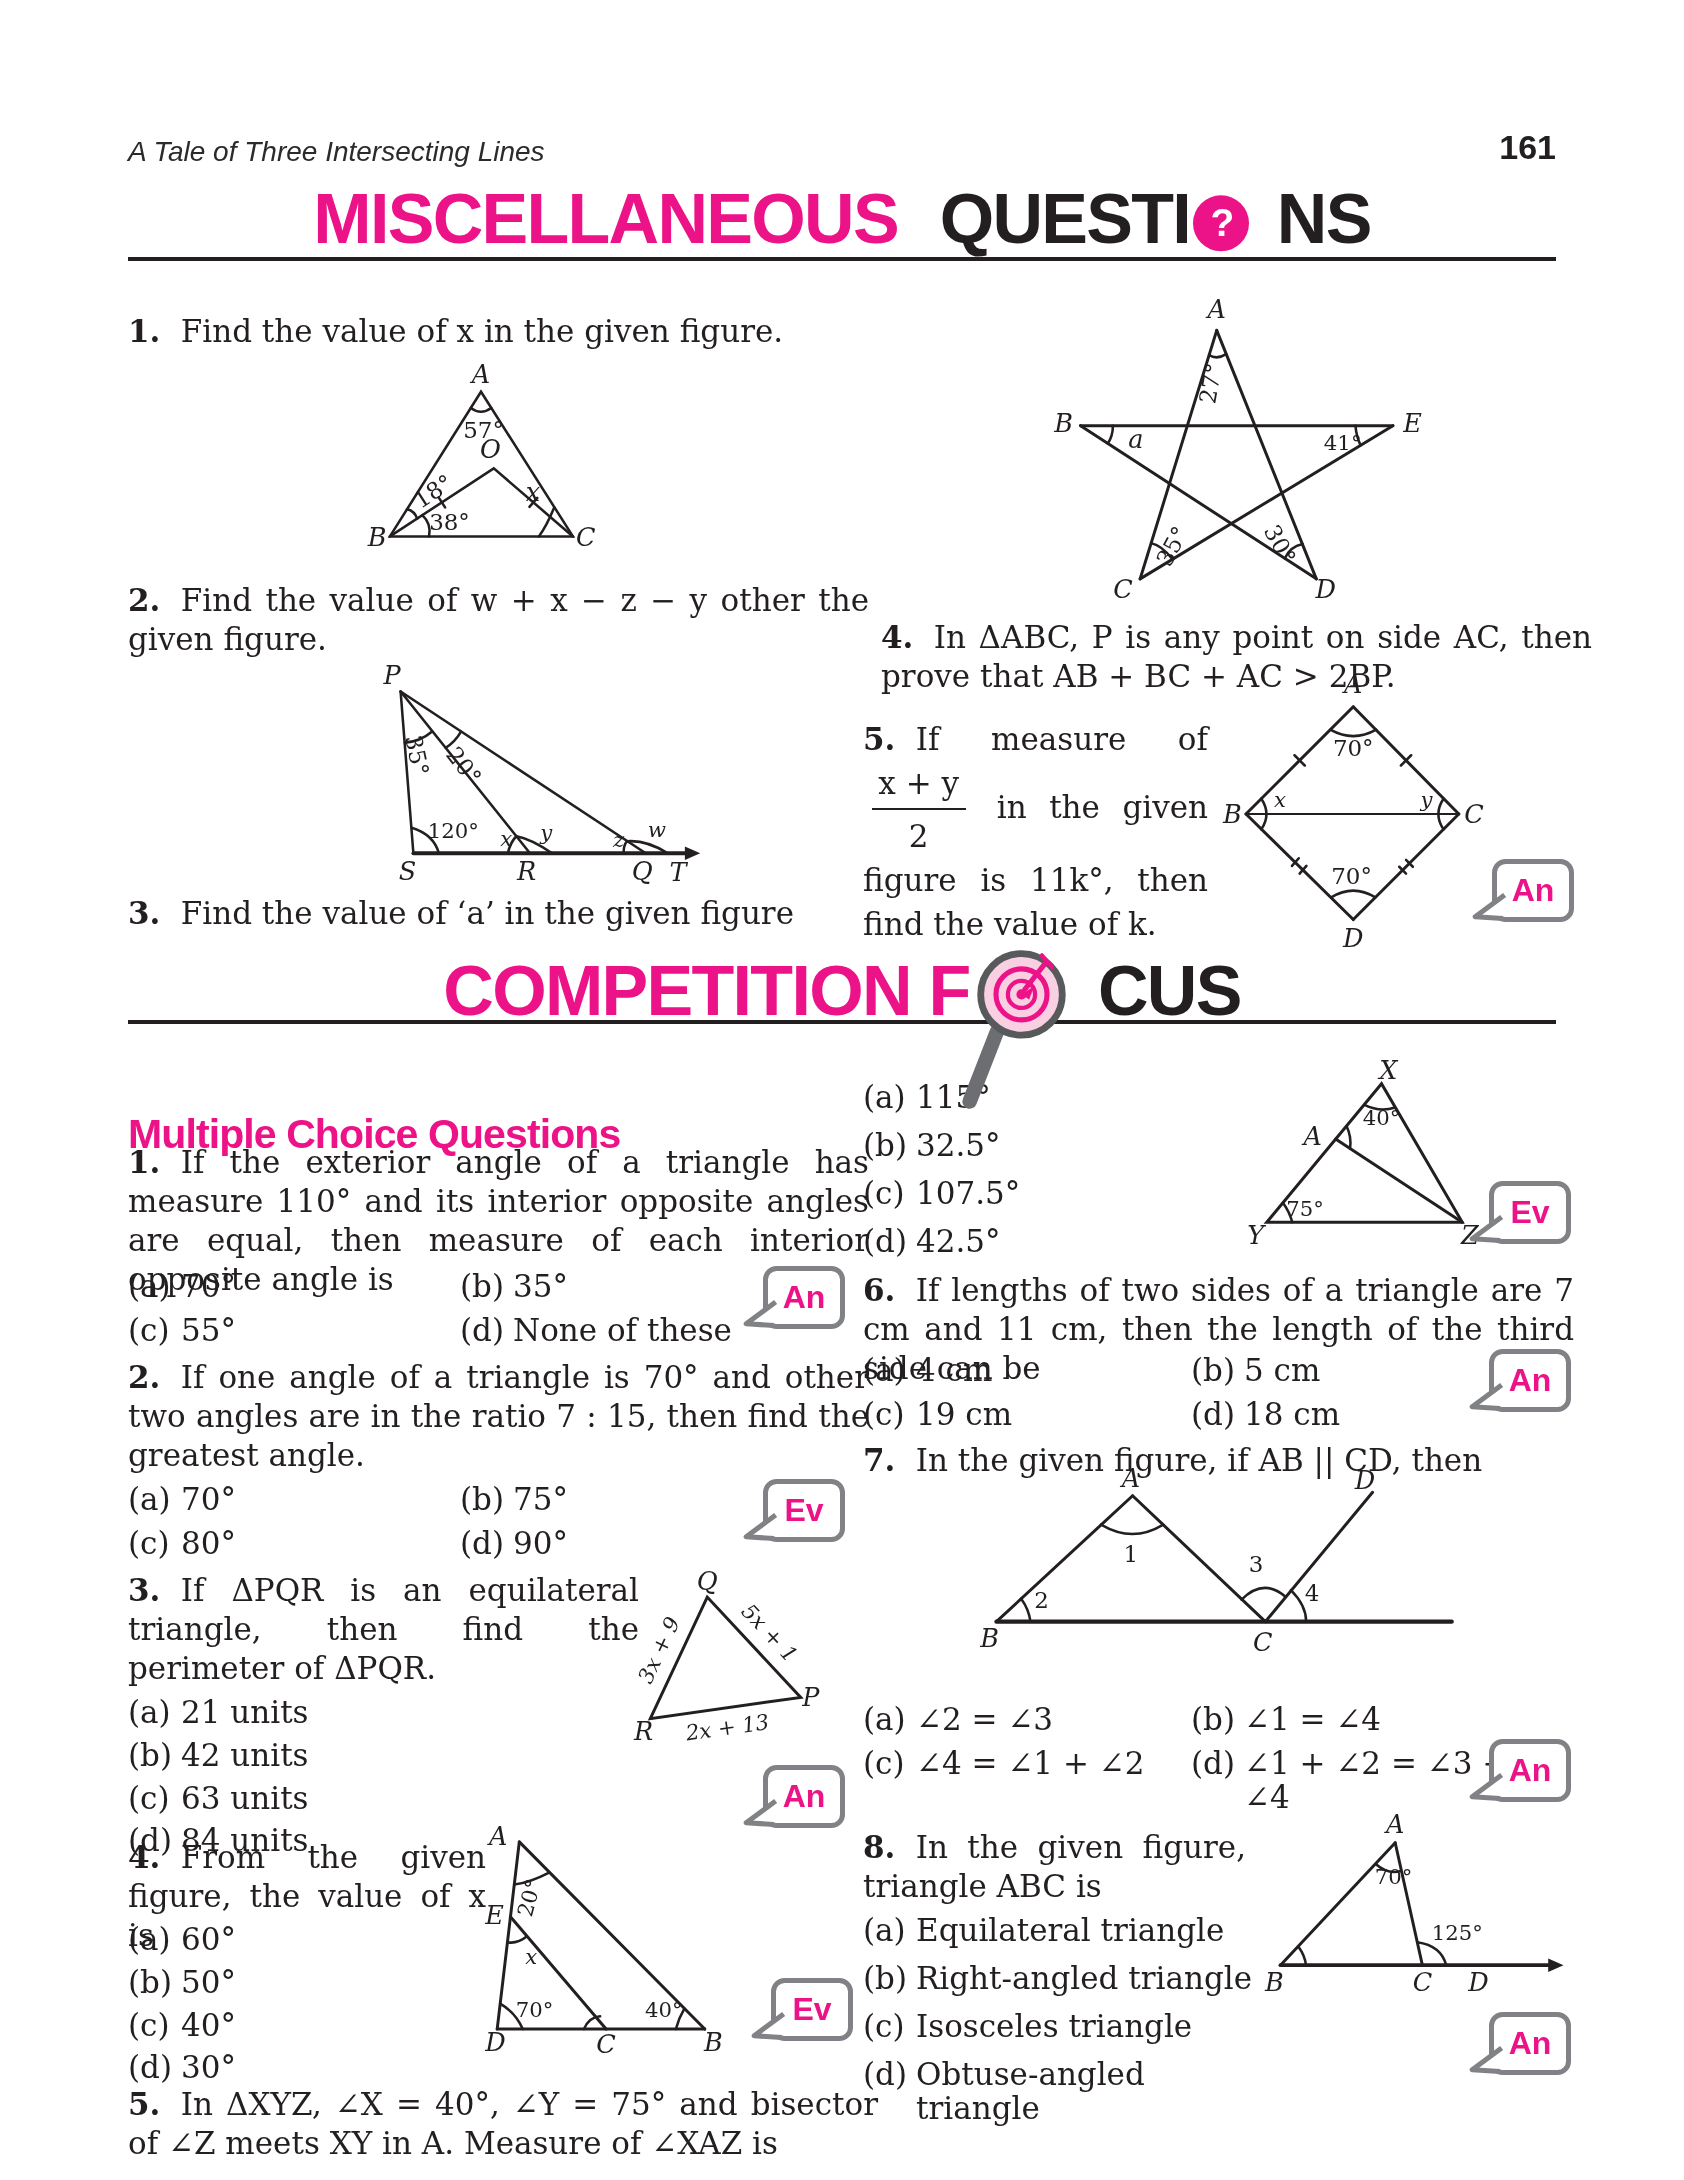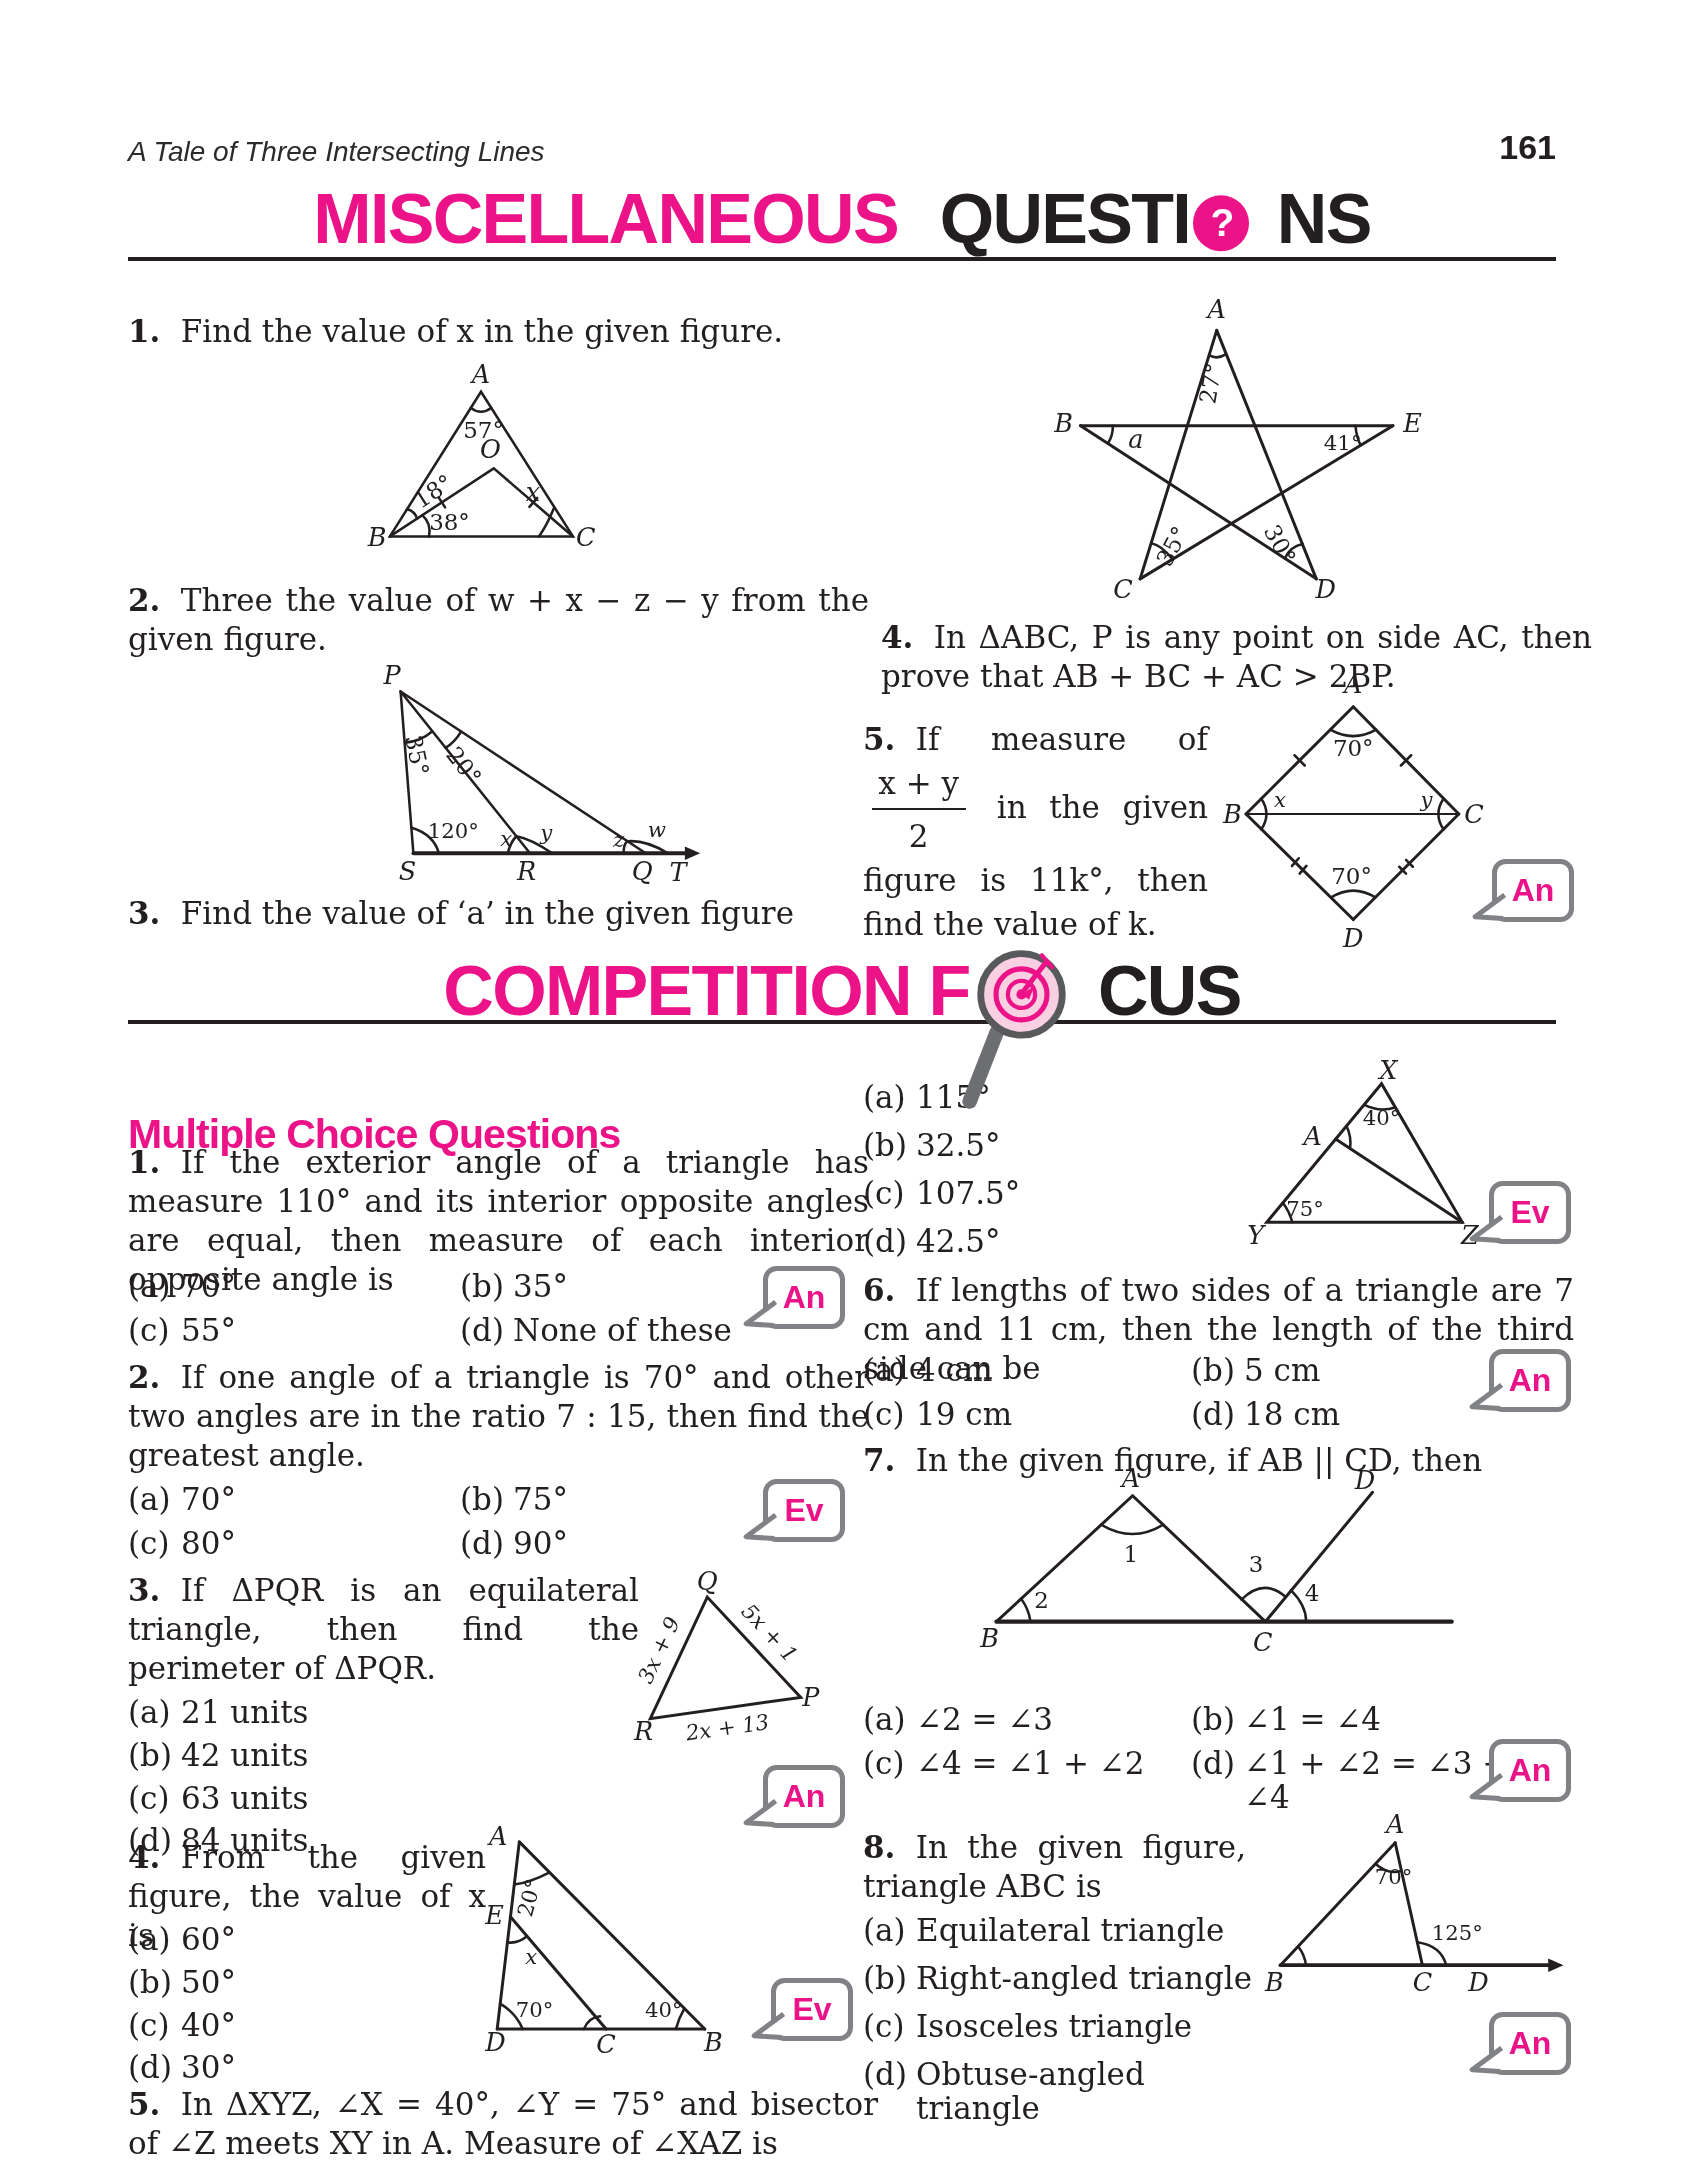--- a/index.html
+++ b/index.html
@@ -79,21 +79,21 @@
     <text x="138" y="76" text-anchor="middle">57°</text>
     <text x="146" y="100" text-anchor="middle" class="it">O</text>
     <text x="84" y="147" text-anchor="middle" transform="rotate(-33 84 147)">18°</text>
     <text x="98" y="185" text-anchor="middle">38°</text>
     <text x="196" y="150" text-anchor="middle" class="it">x</text>
     <text x="13" y="203" text-anchor="middle" class="it">B</text>
     <text x="258" y="203" text-anchor="middle" class="it">C</text>
   </svg>
 
   <div class="abs q" style="left:128px;top:581px;width:741px;">
-    <b>2.</b><span>Three the value of w + x − z − y from the given figure.</span>
+    <b>2.</b><span>Find the value of w + x − z − y other the given figure.</span>
   </div>
 
   <svg class="fig" style="left:307px;top:670px;" width="400" height="215" viewBox="0 0 470 252">
     <path d="M110 25 L125 215"></path>
     <path d="M110 25 L262 215"></path>
     <path d="M110 25 L398 215"></path>
     <path class="w45" d="M125 215 L446 215"></path>
     <polygon points="444,207 462,215 444,223"></polygon>
     <path d="M115 85 Q133 84 147 72"></path>
     <path d="M163 91 Q174 84 181 72"></path>

